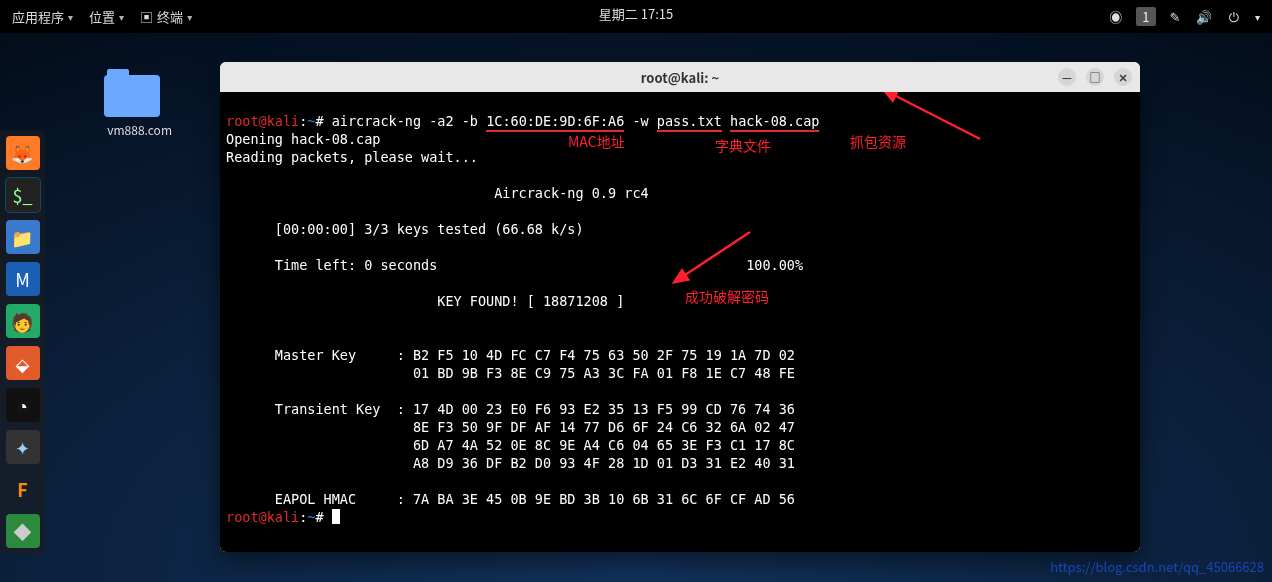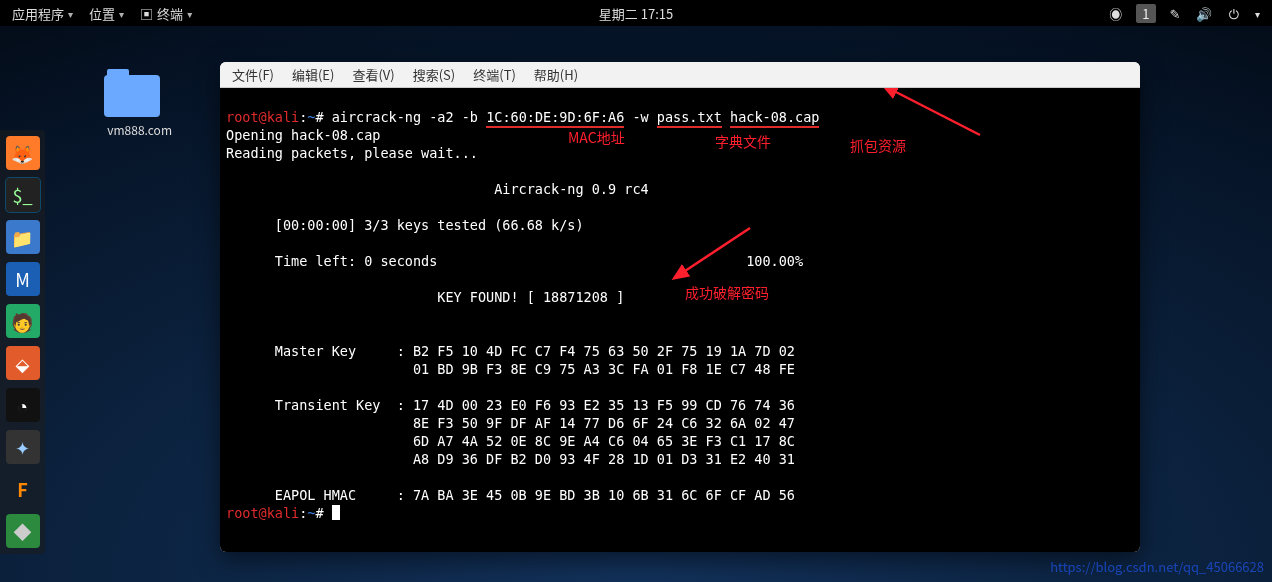--- a/index.html
+++ b/index.html
@@ -5,21 +5,21 @@
   * { margin: 0; padding: 0; box-sizing: border-box; }
   html, body { width: 1272px; height: 582px; overflow: hidden; font-family: "Noto Sans CJK SC", sans-serif; }
   body {
     background: radial-gradient(ellipse 120% 140% at 50% 100%, #12315a 0%, #0c2340 35%, #051224 70%, #000 100%);
     position: relative;
     color: #ccc;
   }
 
   
   .top-panel {
-    position: absolute; top: 0; left: 0; right: 0; height: 26px;
+    position: absolute; top: 0; left: 0; right: 0; height: 33px;
     background: #000; display: flex; align-items: center; color: #ddd;
     font-size: 13px; padding: 6px 6px;
   }
   .top-left, .top-right { display: flex; align-items: center; gap: 4px; }
   .top-right { margin-left: auto; }
   .top-center { position:absolute; left:50%; top:0; height:26px; display:flex; align-items:center; transform:translateX(-50%); }
   .panel-item { padding: 0 6px; display: flex; align-items: center; gap: 4px; cursor: pointer; }
   .dd::after { content: " ▾"; font-size: 10px; opacity: .8; }
   .ws-box { background:#555; color:#eee; padding:0 6px; border-radius:2px; margin:0 4px; }
 
@@ -113,27 +113,27 @@
   <div class="dock-item" style="background:#1b5fb4;color:#fff">M</div>
   <div class="dock-item" style="background:#2a6;">🧑</div>
   <div class="dock-item" style="background:#e25b2b;color:#fff">⬙</div>
   <div class="dock-item" style="background:#111;color:#fff">◔</div>
   <div class="dock-item" style="background:#333;color:#9cf">✦</div>
   <div class="dock-item" style="color:#f80;font-weight:bold">F</div>
   <div class="dock-item" style="background:#2b8a3e">◆</div>
 </div>
 
 <div class="terminal-window">
-  <div class="menubar">
-    <span>文件(F)</span>
-    <span>编辑(E)</span>
-    <span>查看(V)</span>
-    <span>搜索(S)</span>
-    <span>终端(T)</span>
-    <span>帮助(H)</span>
+  <div class="titlebar">
+    <span class="title">root@kali: ~</span>
+    <div class="win-controls">
+      <div class="wc">—</div>
+      <div class="wc">□</div>
+      <div class="wc">✕</div>
+    </div>
   </div>
   <div class="terminal-body">
 <span class="prompt-user">root@kali</span><span>:</span><span class="prompt-path">~</span><span># </span><span>aircrack-ng -a2 -b </span><span class="underline-red">1C:60:DE:9D:6F:A6</span><span> -w </span><span class="underline-red">pass.txt</span><span> </span><span class="underline-red">hack-08.cap</span>
 <span>Opening hack-08.cap</span>
 <span>Reading packets, please wait...</span>
 <span></span>
 <span>                                 Aircrack-ng 0.9 rc4</span>
 <span></span>
 <span>      [00:00:00] 3/3 keys tested (66.68 k/s)</span>
 <span></span>
@@ -149,21 +149,21 @@
 <span>                       8E F3 50 9F DF AF 14 77 D6 6F 24 C6 32 6A 02 47</span>
 <span>                       6D A7 4A 52 0E 8C 9E A4 C6 04 65 3E F3 C1 17 8C</span>
 <span>                       A8 D9 36 DF B2 D0 93 4F 28 1D 01 D3 31 E2 40 31</span>
 <span></span>
 <span>      EAPOL HMAC     : 7A BA 3E 45 0B 9E BD 3B 10 6B 31 6C 6F CF AD 56</span>
 <span class="prompt-user">root@kali</span><span>:</span><span class="prompt-path">~</span><span># </span><span class="cursor"></span>
 
     
     <div class="annot" style="top:40px; left:348px;">MAC地址</div>
     <div class="annot" style="top:44px; left:495px;">字典文件</div>
-    <div class="annot" style="top:40px; left:630px;margin-top:8px;">抓包资源</div>
+    <div class="annot" style="top:40px; left:630px;">抓包资源</div>
     <div class="annot" style="top:195px; left:465px;">成功破解密码</div>
 
     
     <svg class="arrow-svg" style="top:-8px; left:660px;" width="110" height="65">
       <defs>
           <marker id="ah1" markerWidth="8" markerHeight="8" refX="2" refY="3" orient="auto">
             <path d="M0,0 L0,6 L7,3 z" fill="#ff1f2d"></path>
           </marker>
         </defs>
       <line x1="100" y1="55" x2="12" y2="10" stroke="#ff1f2d" stroke-width="2.5" marker-end="url(#ah1)"></line>

